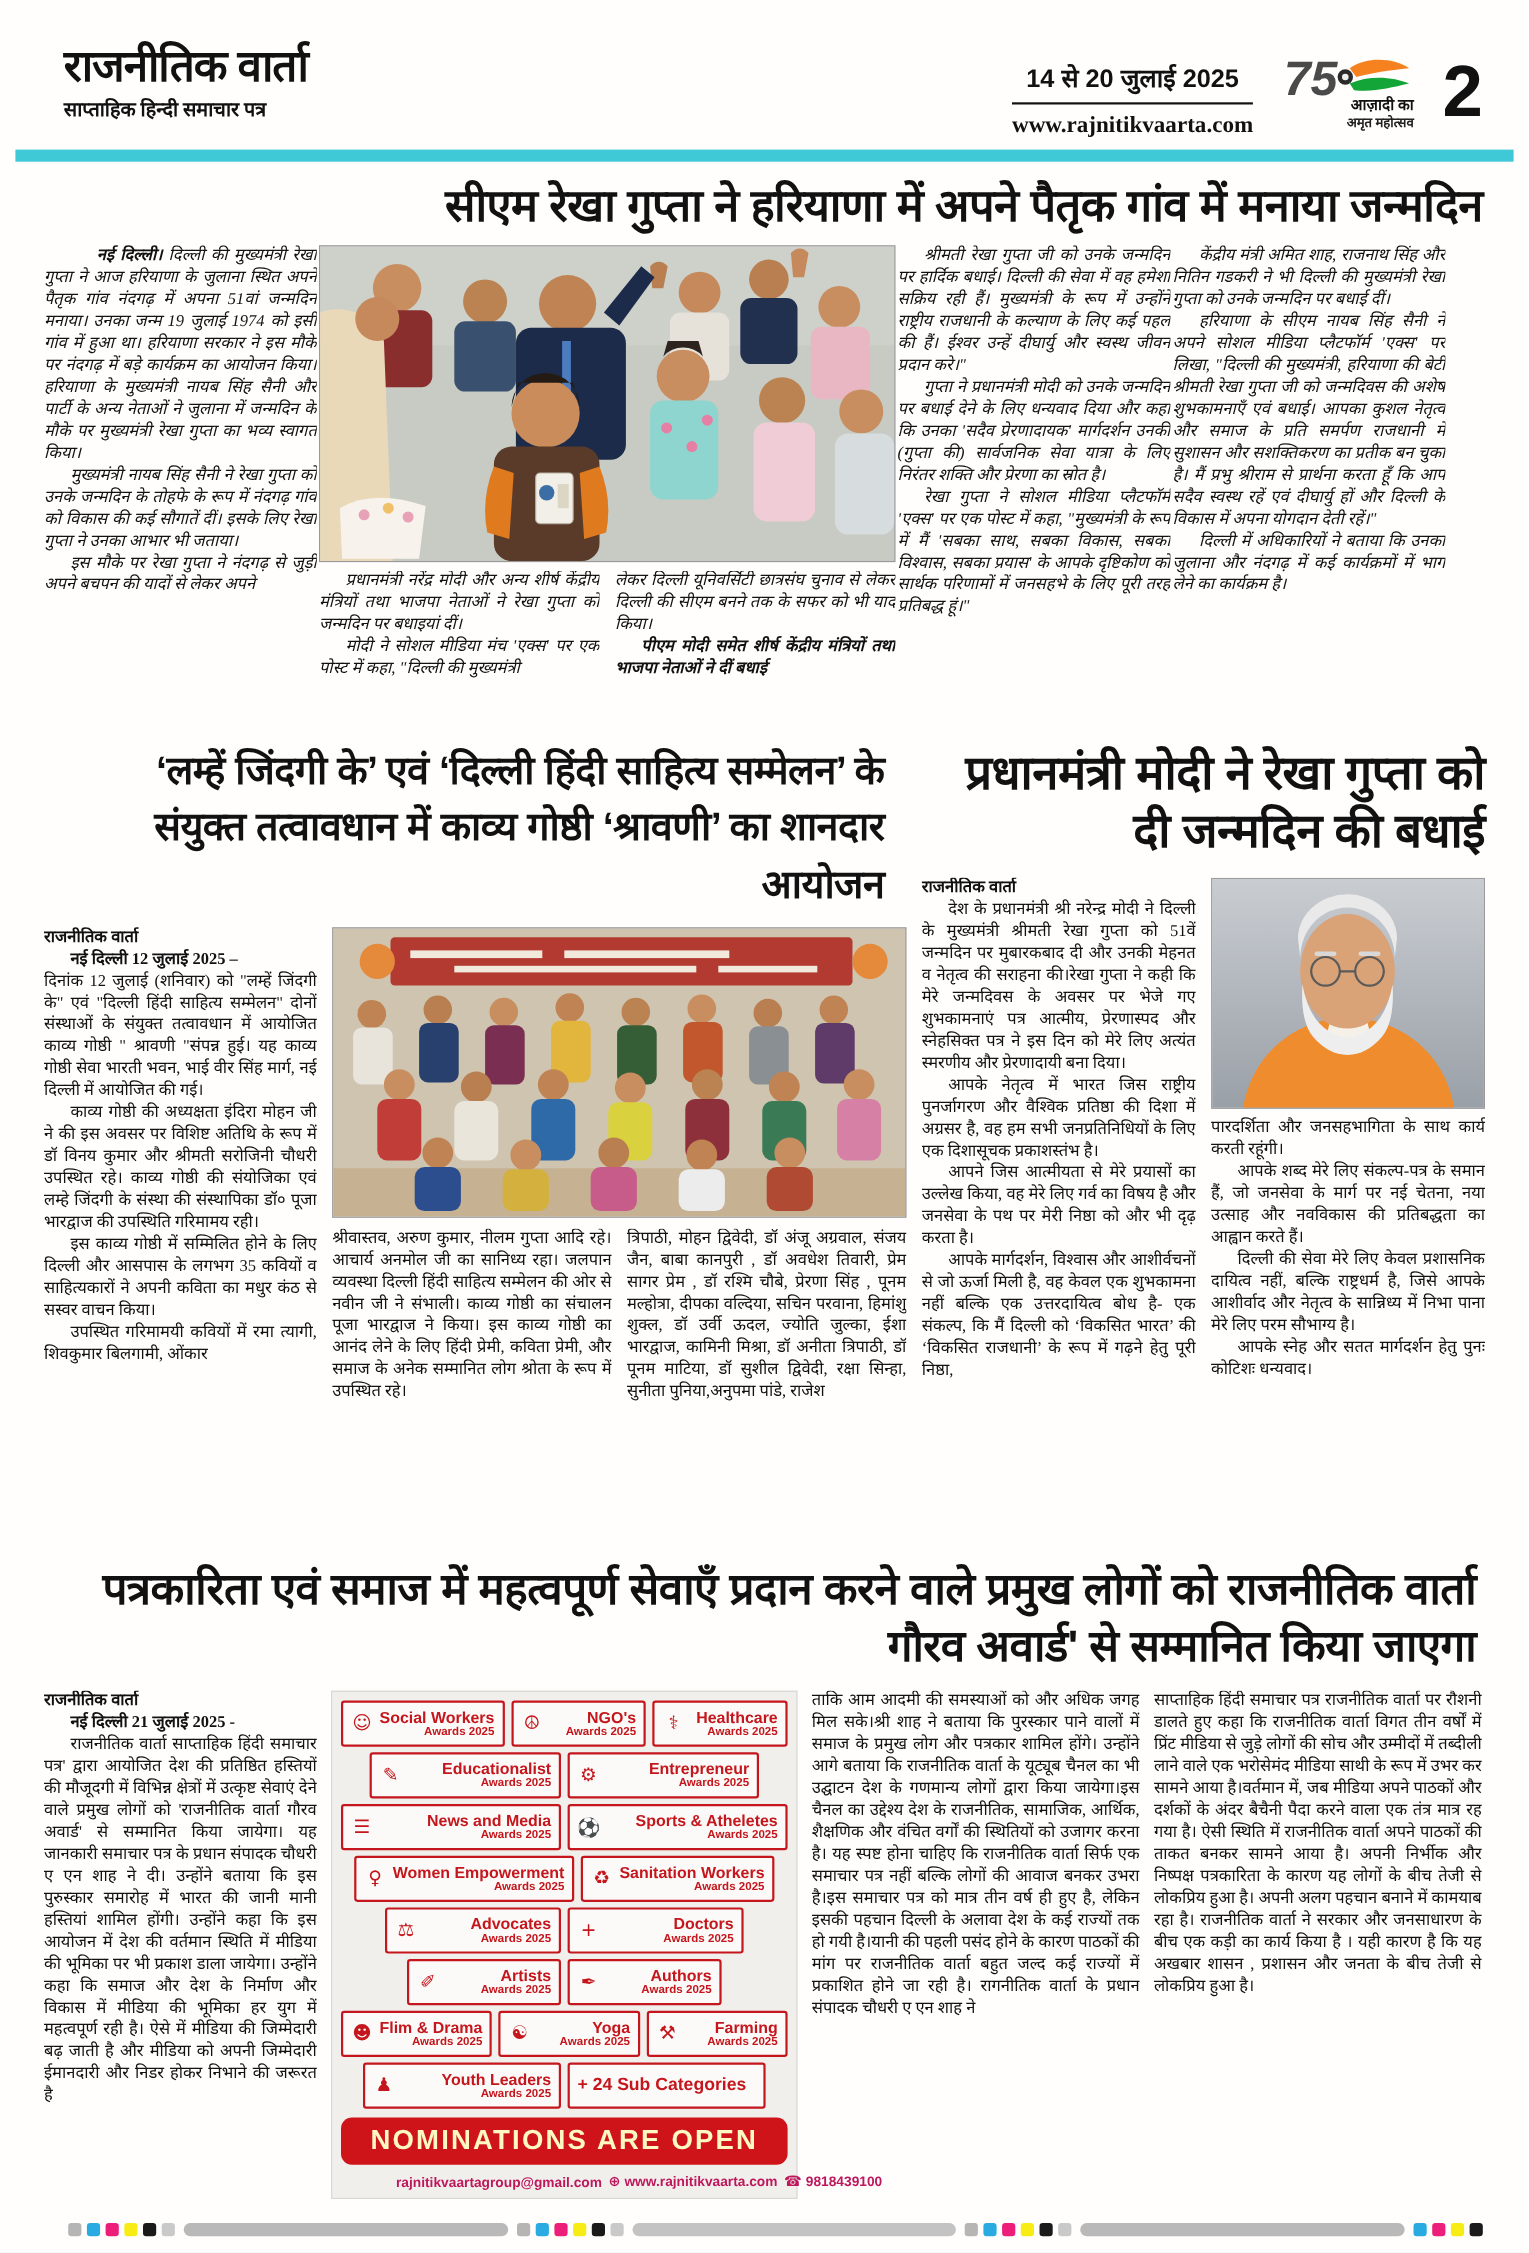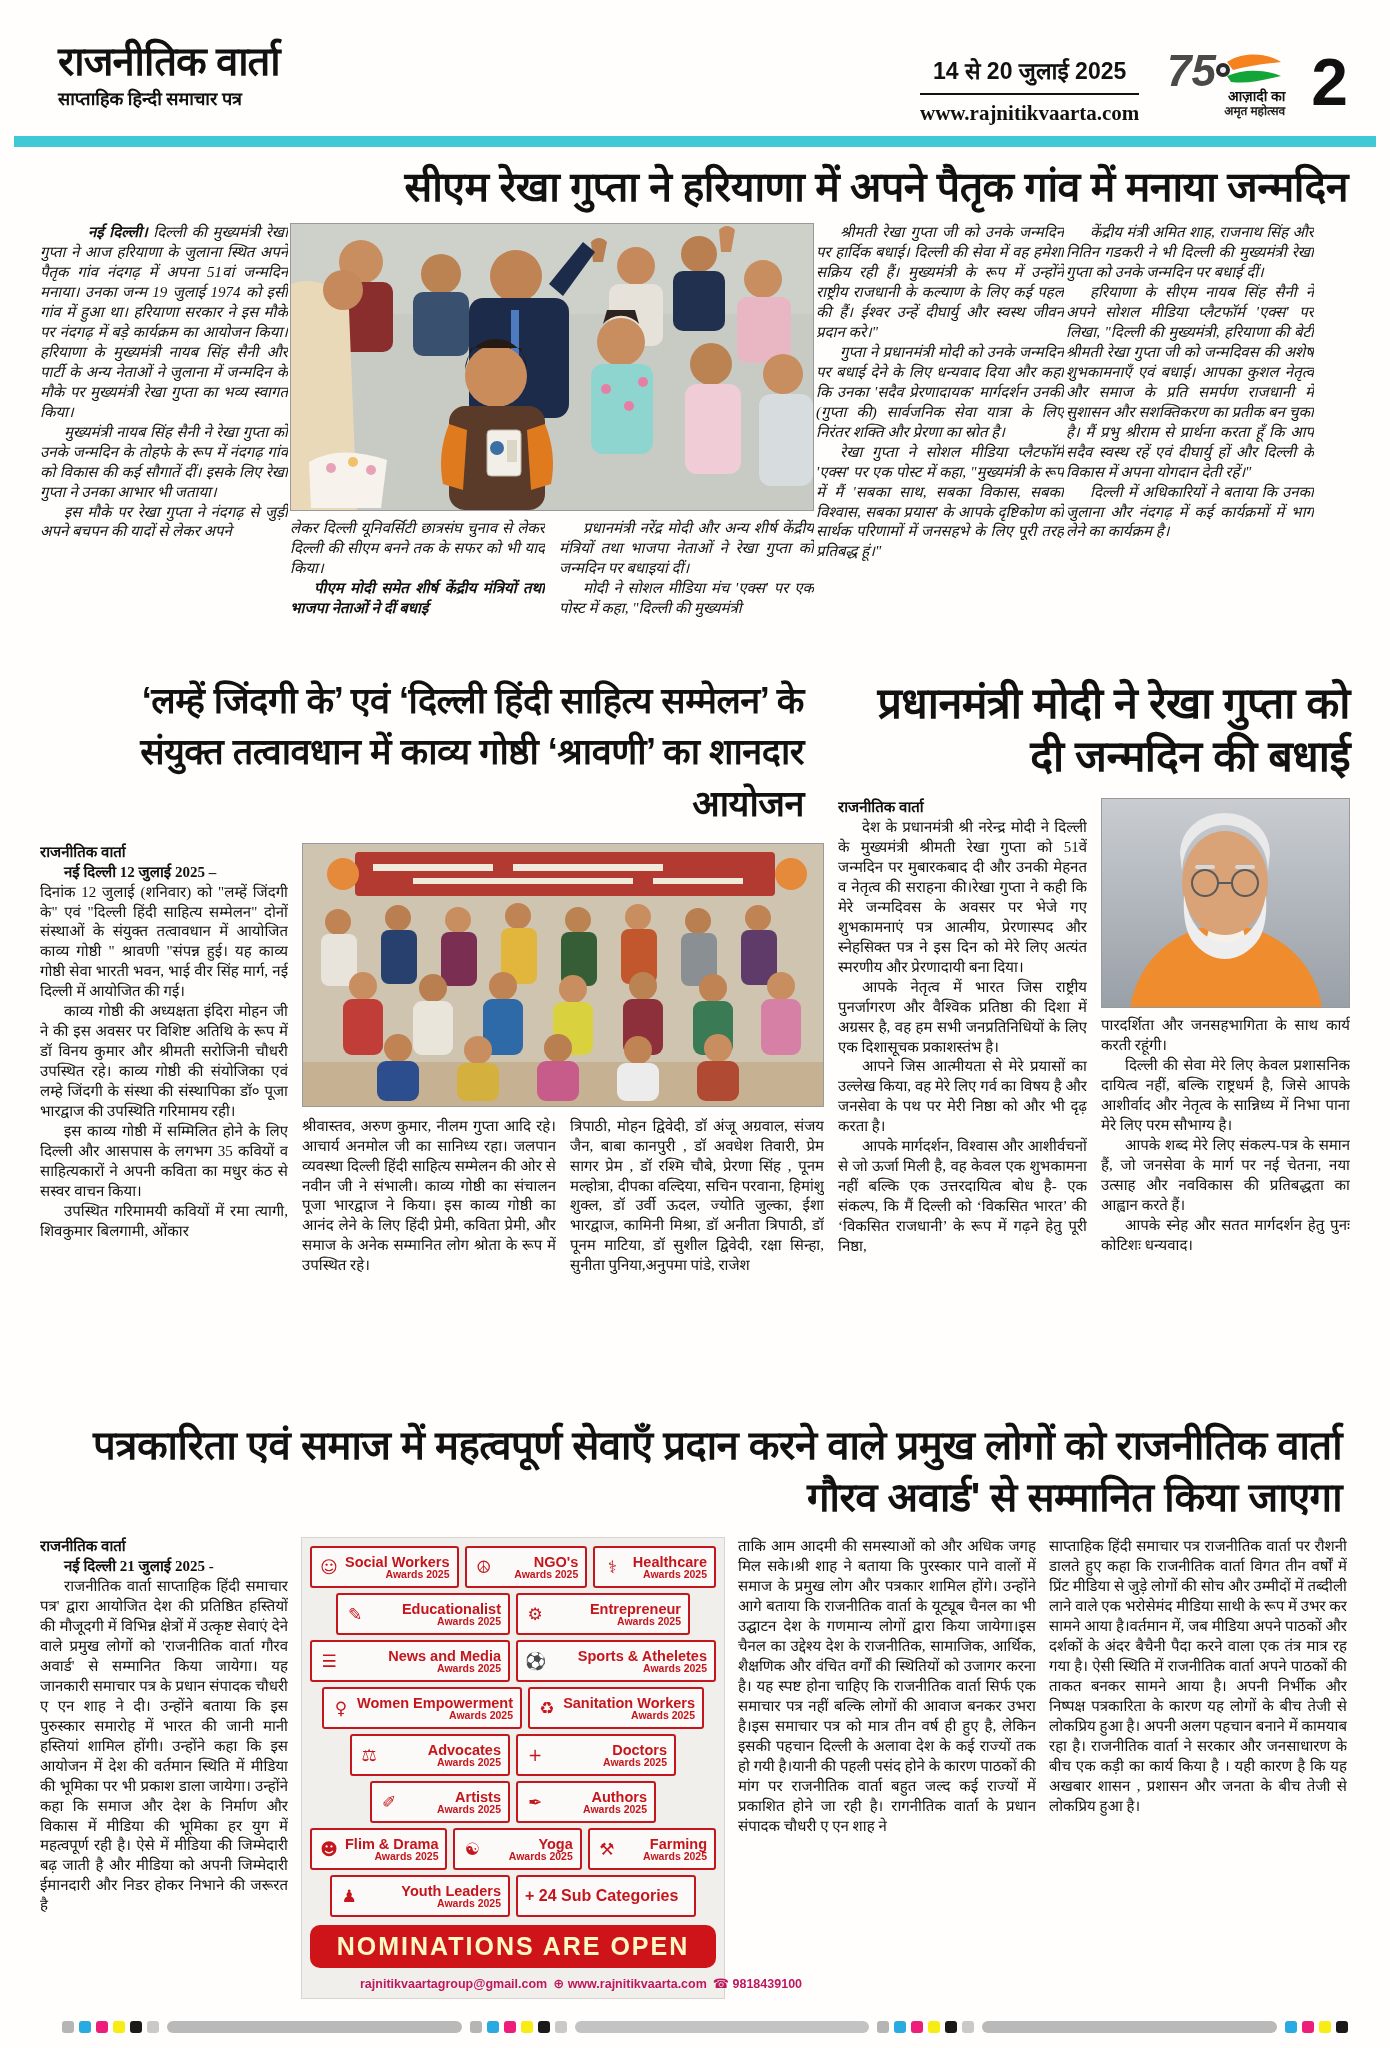--- a/index.html
+++ b/index.html
@@ -158,26 +158,26 @@
             <rect x="468" y="170" width="54" height="92" rx="12" fill="#d7dcde"></rect>
 
           <path d="M18,238 q30,-18 78,-2 l-6,48 l-70,0 Z" fill="#f7f3ec"></path>
           <circle cx="40" cy="244" r="5" fill="#e8a2b8"></circle>
             <circle cx="62" cy="238" r="5" fill="#f0c169"></circle>
             <circle cx="80" cy="246" r="5" fill="#e8a2b8"></circle>
         </svg>
       </div>
       <div class="under-grid">
         <div class="colbox">
+          <p>प्रधानमंत्री नरेंद्र मोदी और अन्य शीर्ष केंद्रीय मंत्रियों तथा भाजपा नेताओं ने रेखा गुप्ता को जन्मदिन पर बधाइयां दीं।</p>
+          <p>मोदी ने सोशल मीडिया मंच 'एक्स' पर एक पोस्ट में कहा, "दिल्ली की मुख्यमंत्री</p>
+        </div>
+        <div class="colbox">
           <p class="noindent">लेकर दिल्ली यूनिवर्सिटी छात्रसंघ चुनाव से लेकर दिल्ली की सीएम बनने तक के सफर को भी याद किया।</p>
           <p class="subhead">पीएम मोदी समेत शीर्ष केंद्रीय मंत्रियों तथा भाजपा नेताओं ने दीं बधाई</p>
-        </div>
-        <div class="colbox">
-          <p>प्रधानमंत्री नरेंद्र मोदी और अन्य शीर्ष केंद्रीय मंत्रियों तथा भाजपा नेताओं ने रेखा गुप्ता को जन्मदिन पर बधाइयां दीं।</p>
-          <p>मोदी ने सोशल मीडिया मंच 'एक्स' पर एक पोस्ट में कहा, "दिल्ली की मुख्यमंत्री</p>
         </div>
       </div>
     </div>
     <div class="colbox">
       <p>श्रीमती रेखा गुप्ता जी को उनके जन्मदिन पर हार्दिक बधाई। दिल्ली की सेवा में वह हमेशा सक्रिय रही हैं। मुख्यमंत्री के रूप में उन्होंने राष्ट्रीय राजधानी के कल्याण के लिए कई पहल की हैं। ईश्वर उन्हें दीघार्यु और स्वस्थ जीवन प्रदान करे।"</p>
       <p>गुप्ता ने प्रधानमंत्री मोदी को उनके जन्मदिन पर बधाई देने के लिए धन्यवाद दिया और कहा कि उनका 'सदैव प्रेरणादायक' मार्गदर्शन उनकी (गुप्ता की) सार्वजनिक सेवा यात्रा के लिए निरंतर शक्ति और प्रेरणा का स्रोत है।</p>
       <p>रेखा गुप्ता ने सोशल मीडिया प्लैटफॉर्म 'एक्स' पर एक पोस्ट में कहा, "मुख्यमंत्री के रूप में मैं 'सबका साथ, सबका विकास, सबका विश्वास, सबका प्रयास' के आपके दृष्टिकोण को सार्थक परिणामों में जनसहभे के लिए पूरी तरह प्रतिबद्ध हूं।"</p>
     </div>
     <div class="colbox">
       <p>केंद्रीय मंत्री अमित शाह, राजनाथ सिंह और नितिन गडकरी ने भी दिल्ली की मुख्यमंत्री रेखा गुप्ता को उनके जन्मदिन पर बधाई दीं।</p>
@@ -300,22 +300,22 @@
               <path d="M80,72 a43 46 0 0 1 86 0 l2,-18 a45 40 0 0 0 -90 0 Z" fill="#e9e9e9"></path>
               <path d="M82,96 q8,44 41,48 q33,-4 41,-48 q2,34 -10,48 q-14,16 -31,16 q-17,0 -31,-16 q-12,-14 -10,-48 Z" fill="#eeeeee"></path>
               <circle cx="103" cy="84" r="13" fill="none" stroke="#5a5a5a" stroke-width="2"></circle>
               <circle cx="143" cy="84" r="13" fill="none" stroke="#5a5a5a" stroke-width="2"></circle>
               <line x1="116" y1="84" x2="130" y2="84" stroke="#5a5a5a" stroke-width="2"></line>
               <rect x="93" y="66" width="20" height="4" rx="2" fill="#d8d8d8"></rect>
               <rect x="133" y="66" width="20" height="4" rx="2" fill="#d8d8d8"></rect>
             </svg>
           </div>
           <p class="noindent">पारदर्शिता और जनसहभागिता के साथ कार्य करती रहूंगी।</p>
+          <p>आपके शब्द मेरे लिए संकल्प-पत्र के समान हैं, जो जनसेवा के मार्ग पर नई चेतना, नया उत्साह और नवविकास की प्रतिबद्धता का आह्वान करते हैं।</p>
           <p>दिल्ली की सेवा मेरे लिए केवल प्रशासनिक दायित्व नहीं, बल्कि राष्ट्रधर्म है, जिसे आपके आशीर्वाद और नेतृत्व के सान्निध्य में निभा पाना मेरे लिए परम सौभाग्य है।</p>
-          <p>आपके शब्द मेरे लिए संकल्प-पत्र के समान हैं, जो जनसेवा के मार्ग पर नई चेतना, नया उत्साह और नवविकास की प्रतिबद्धता का आह्वान करते हैं।</p>
           <p>आपके स्नेह और सतत मार्गदर्शन हेतु पुनः कोटिशः धन्यवाद।</p>
         </div>
       </div>
     </div>
   </div>
 
   <h2 class="hl a4-head">पत्रकारिता एवं समाज में महत्वपूर्ण सेवाएँ प्रदान करने वाले प्रमुख लोगों को राजनीतिक वार्ता गौरव अवार्ड' से सम्मानित किया जाएगा</h2>
   <div class="row3 news">
     <div class="colbox">
       <p class="byline noindent">राजनीतिक वार्ता</p>

